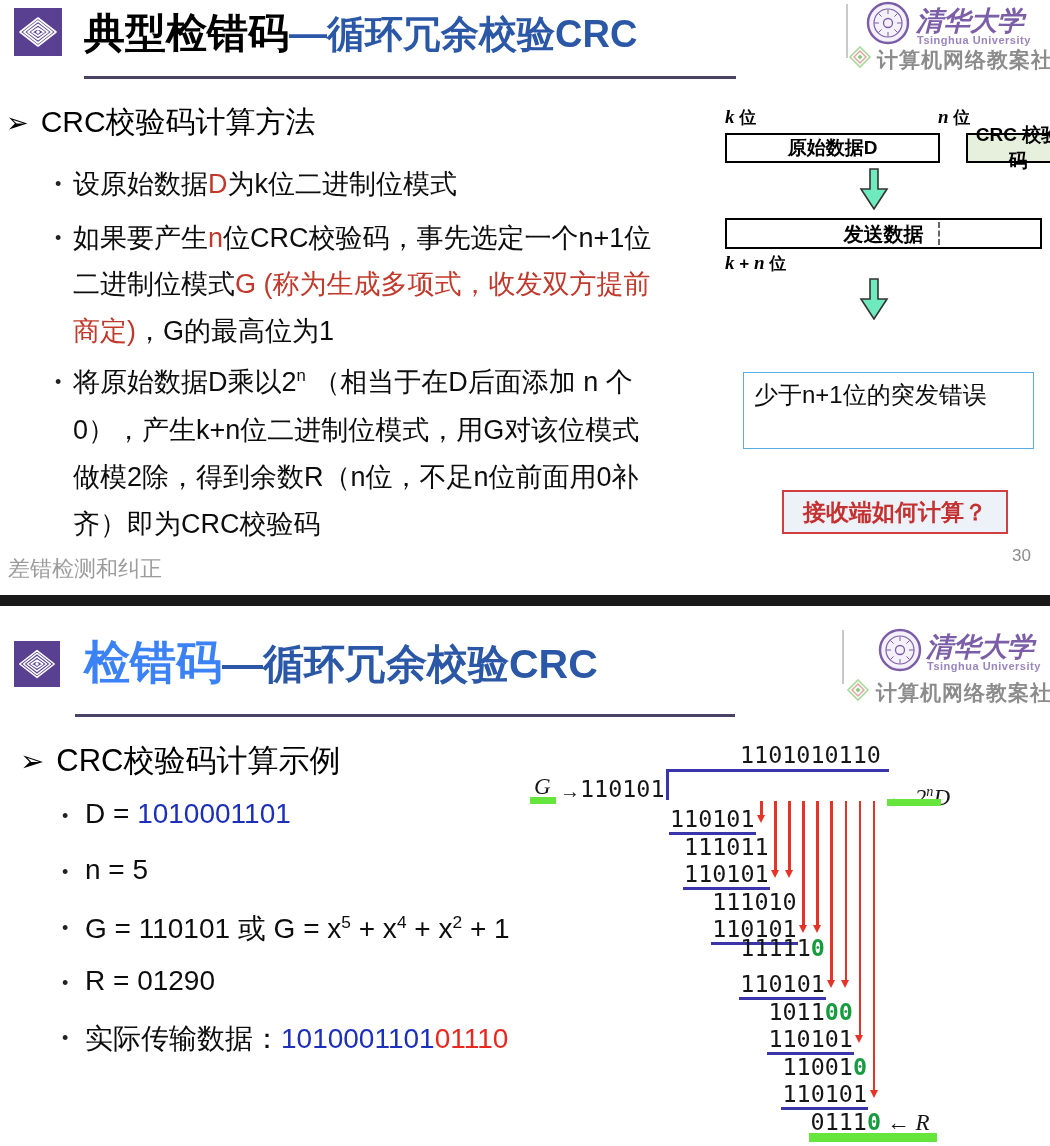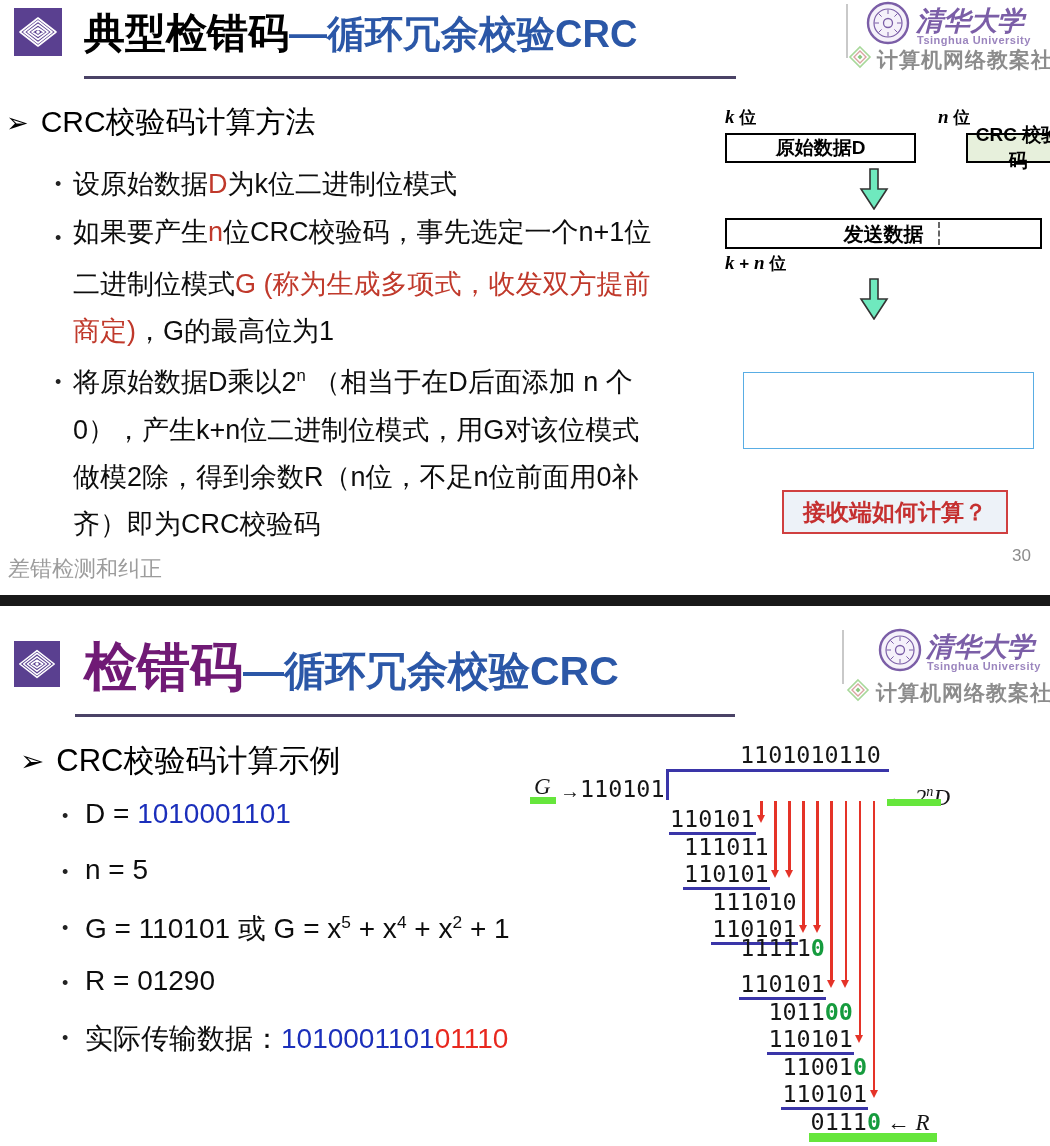--- a/index.html
+++ b/index.html
@@ -7,21 +7,21 @@
         font-family:"Liberation Sans",sans-serif;color:#111;}
   .abs{position:absolute;white-space:nowrap;}
 
   
   .hicon{position:absolute;left:14px;top:8px;width:48px;height:48px;}
   .hicon2{position:absolute;left:14px;top:641px;width:46px;height:46px;}
   .title1{position:absolute;left:84px;top:6px;}
   .title2{position:absolute;left:84px;top:632px;}
   .t-black1{font-size:41px;font-weight:bold;color:#000;}
   .t-blue1{font-size:38px;font-weight:bold;color:#2B57A7;}
-  .t-black2{font-size:53px;font-weight:bold;color:#701a75;}
+  .t-black2{font-size:46px;font-weight:bold;color:#3b82f6;}
   .t-blue2{font-size:41px;font-weight:bold;color:#2B57A7;}
   .t-underline{position:absolute;height:3px;background:#4A4266;}
   .u1{left:84px;top:76px;width:652px;}
   .u2{left:75px;top:714px;width:660px;}
   .vdiv{position:absolute;width:1.5px;background:#C9C9C9;}
   .vd1{left:846px;top:4px;height:54px;}
   .vd2{left:842px;top:630px;height:54px;}
 
   .logo-cn{font-family:"Liberation Serif",serif;font-style:italic;font-weight:bold;
            font-size:27px;color:#7B5EA7;}
@@ -129,32 +129,32 @@
         <path d="M12 9.5 L14.5 12 L12 14.5 L9.5 12 Z" fill="#8CC87E"></path>
       </svg>
     </span>
     <div class="abs community-text" style="left:877px;top:46px;">计算机网络教案社区</div>
 
     <div class="abs heading" style="left:6px;top:102px;"><span class="pointer">➢</span><span>CRC校验码计算方法</span></div>
 
     <div class="dot" style="left:55px;top:174px;">•</div>
     <div class="line" style="left:73px;top:166px;"><span>设原始数据</span><span class="s-red">D</span><span>为k位二进制位模式</span></div>
     <div class="dot" style="left:55px;top:228px;">•</div>
-    <div class="line" style="left:73px;top:214px;"><span>如果要产生</span><span class="s-red">n</span><span>位CRC校验码，事先选定一个n+1位</span></div>
+    <div class="line" style="left:73px;top:220px;"><span>如果要产生</span><span class="s-red">n</span><span>位CRC校验码，事先选定一个n+1位</span></div>
     <div class="line" style="left:73px;top:266px;"><span>二进制位模式</span><span class="s-red">G (称为生成多项式，收发双方提前</span></div>
     <div class="line" style="left:73px;top:313px;"><span class="s-red">商定)</span><span>，G的最高位为1</span></div>
     <div class="dot" style="left:55px;top:372px;">•</div>
     <div class="line" style="left:73px;top:364px;"><span>将原始数据D乘以2</span><span class="s-sup">n</span><span> （相当于在D后面添加 n 个</span></div>
     <div class="line" style="left:73px;top:412px;"><span>0），产生k+n位二进制位模式，用G对该位模式</span></div>
     <div class="line" style="left:73px;top:459px;"><span>做模2除，得到余数R（n位，不足n位前面用0补</span></div>
     <div class="line" style="left:73px;top:506px;"><span>齐）即为CRC校验码</span></div>
 
     <div class="diagram-label" style="left:725px;top:106px;width:213px;"><span class="s-bi">k</span><span> 位</span></div>
     <div class="diagram-label" style="left:938px;top:106px;width:104px;"><span class="s-bi">n</span><span> 位</span></div>
-    <div class="dbox" style="left:725px;top:133px;width:191px;height:30px;">
+    <div class="dbox" style="left:725px;top:133px;width:215px;height:30px;">
         <div class="inner">原始数据D</div>
       </div>
     <div class="dbox greenbox" style="left:938px;top:133px;width:104px;height:30px;">
         <div class="inner">CRC 校验码</div>
       </div>
     <span class="abs" style="left:857px;top:168px;">
       <svg width="34" height="42" viewBox="0 0 34 42">
           <path d="M13 1 h8 v20 h9 L17 41 L4 21 h9 z" fill="#6FE9BE" stroke="#333" stroke-width="1.6"></path>
         </svg>
     </span>
@@ -163,20 +163,21 @@
       <div class="inner" style="font-size:20px;">发送数据</div>
     </div>
     <div class="diagram-label" style="left:725px;top:252px;width:317px;"><span class="s-bi">k</span><span> + </span><span class="s-bi">n</span><span> 位</span></div>
     <span class="abs" style="left:857px;top:278px;">
       <svg width="34" height="42" viewBox="0 0 34 42">
           <path d="M13 1 h8 v20 h9 L17 41 L4 21 h9 z" fill="#6FE9BE" stroke="#333" stroke-width="1.6"></path>
         </svg>
     </span>
 
     <div class="capbox">
+      <div>少于n+1位的突发错误</div>
     </div>
     <div class="qbox">接收端如何计算？</div>
 
     <div class="footer">差错检测和纠正</div>
     <div class="pagenum">30</div>
   </div>
 
   <div class="blackbar"></div>
 
   <div>

